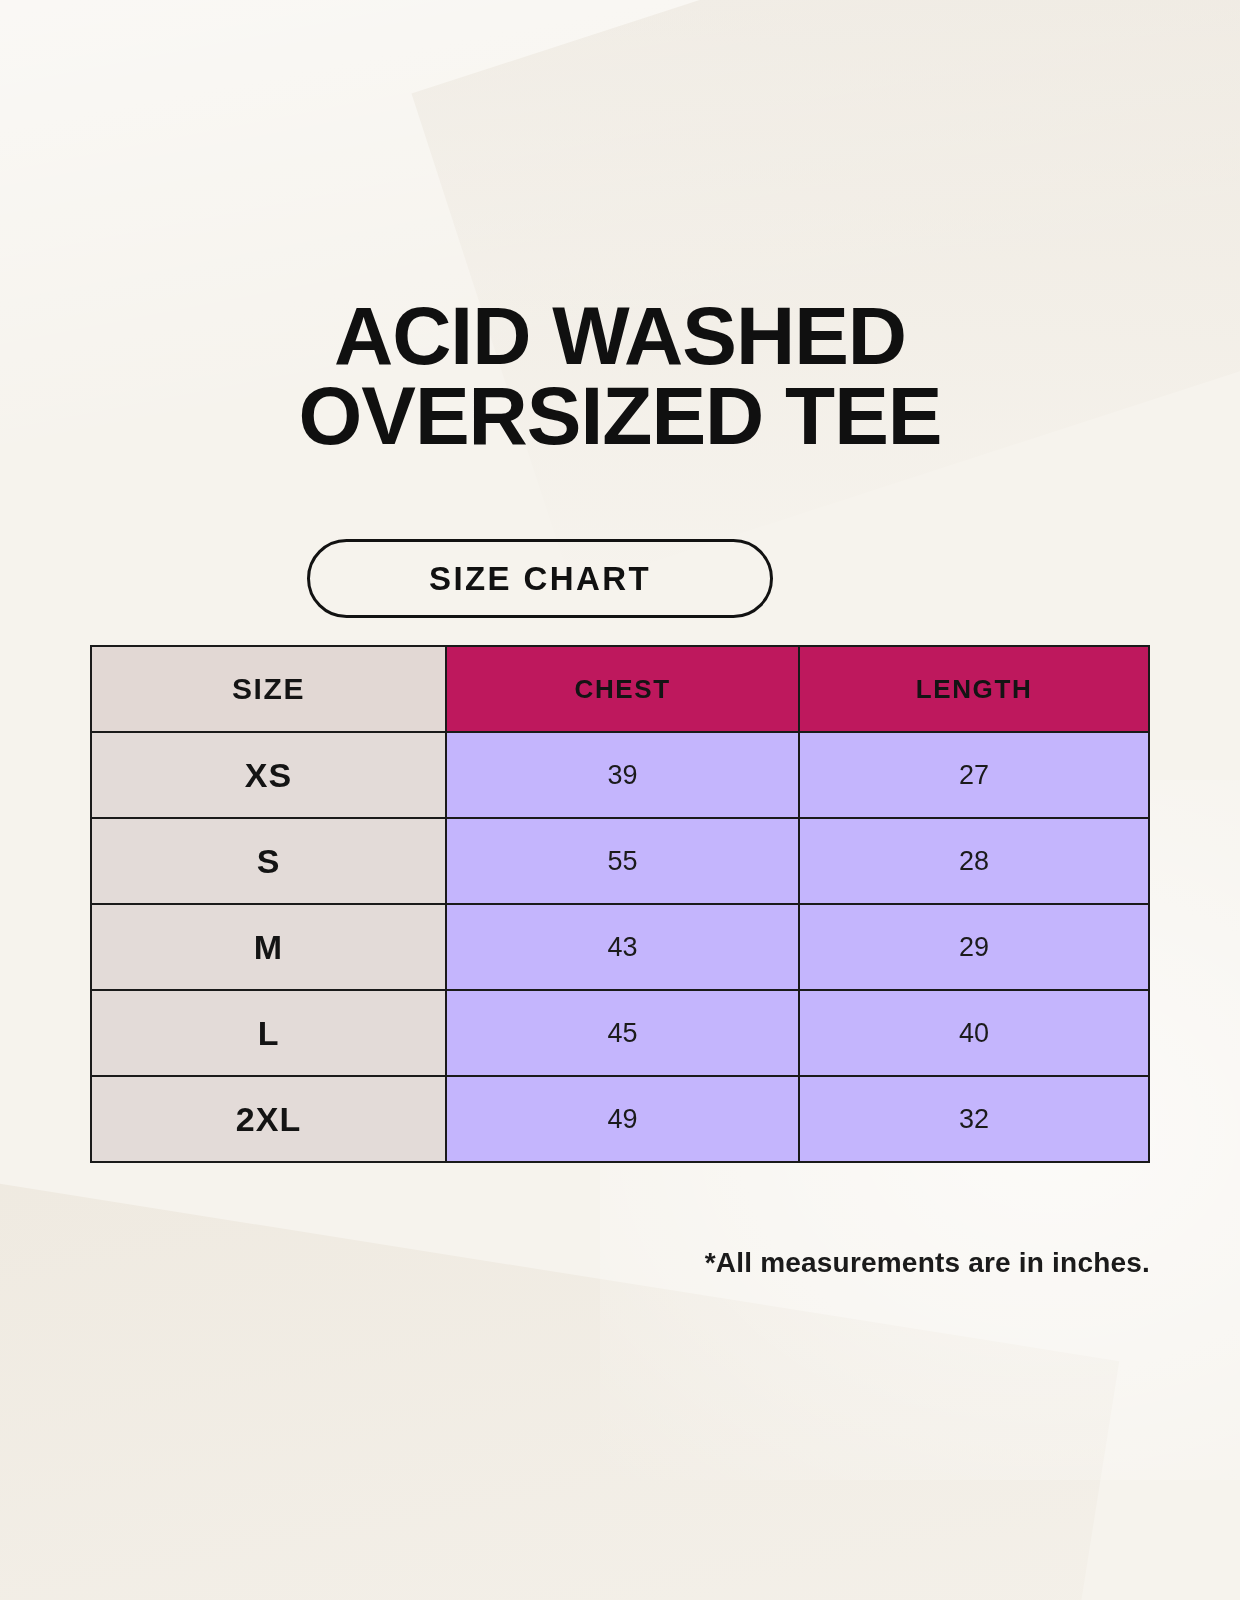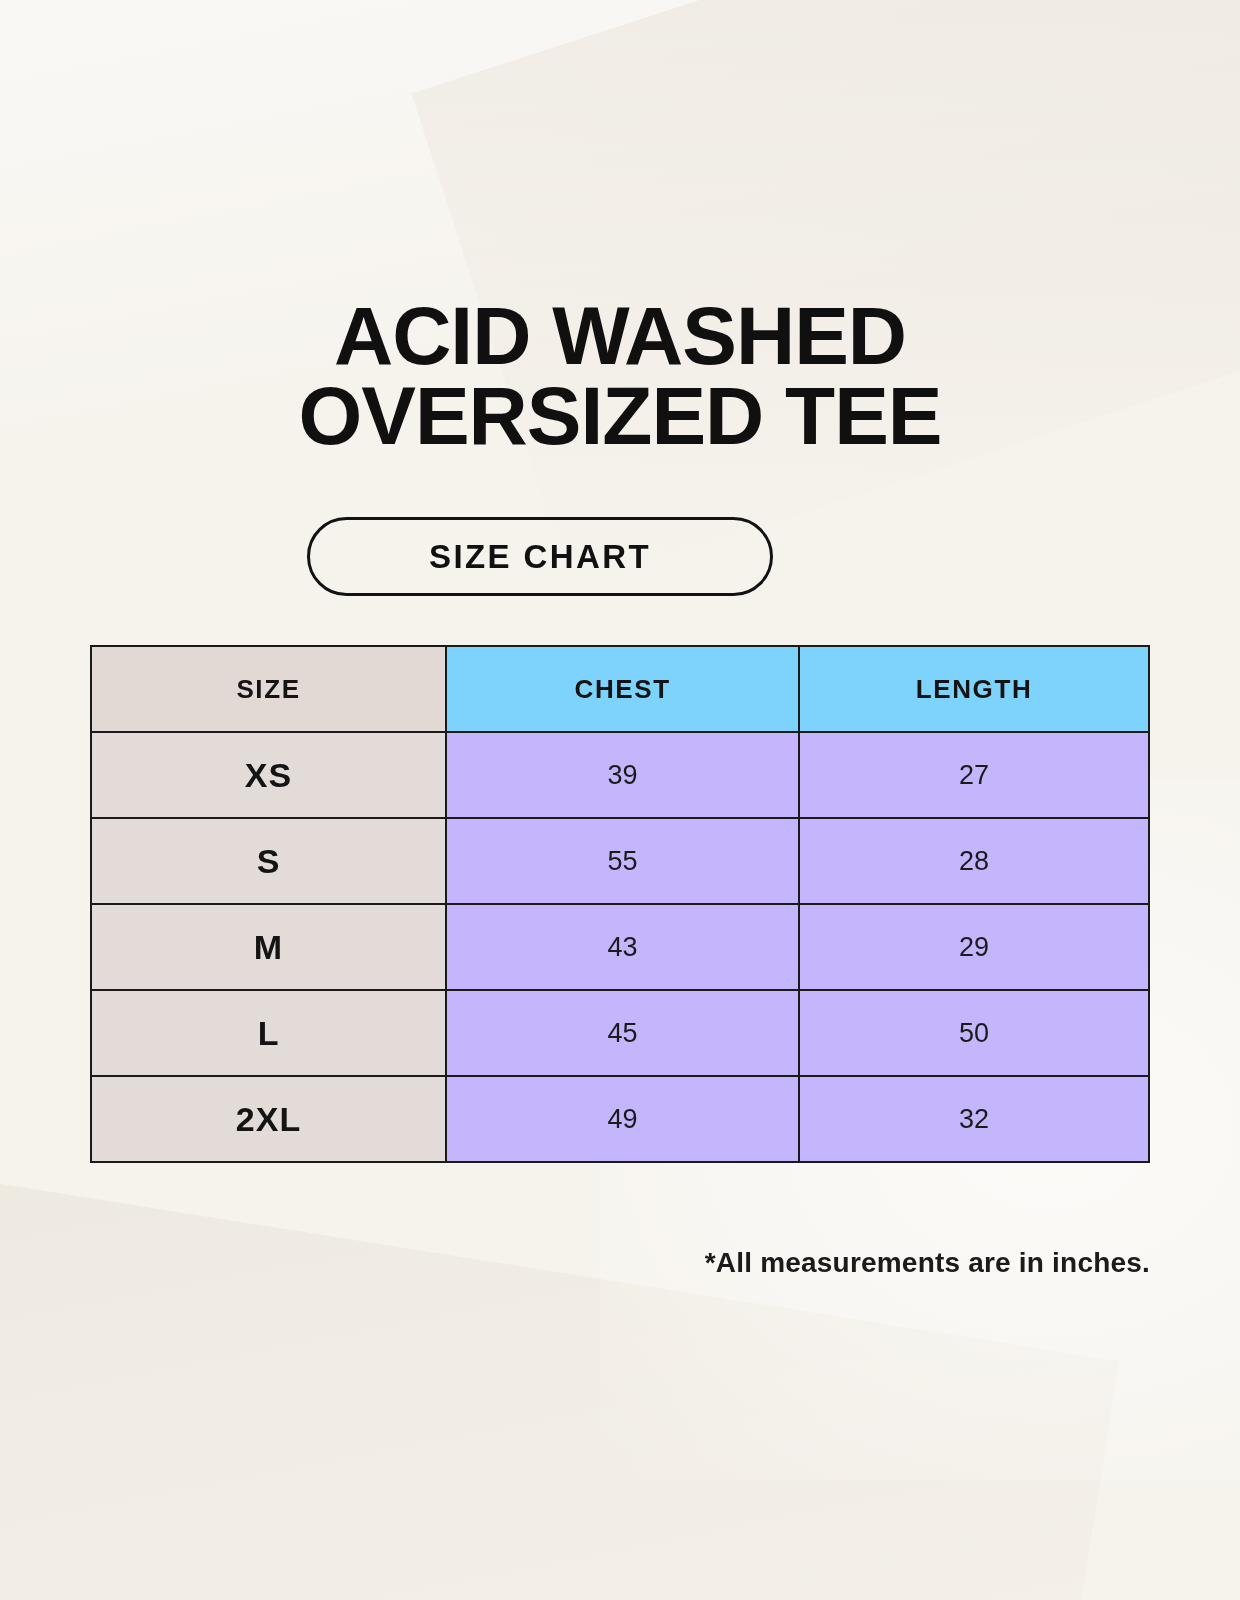--- a/index.html
+++ b/index.html
@@ -76,21 +76,21 @@
     letter-spacing: -1px;
     color: #101010;
   }
   .title .line {
     display: block;
     white-space: nowrap;
   }
 
   .badge {
     position: absolute;
-    top: 517px;
+    top: 539px;
     left: 50%;
     transform: translateX(-50%);
     width: 466px;
     height: 79px;
     border: 3px solid #121212;
     border-radius: 40px;
     display: flex;
     align-items: center;
     justify-content: center;
     box-sizing: border-box;
@@ -122,27 +122,27 @@
     text-align: center;
     vertical-align: middle;
     box-sizing: border-box;
   }
   table.size-table col.c-size { width: 345px; }
   table.size-table col.c-chest { width: 343px; }
   table.size-table col.c-length { width: 340px; }
 
   th.head-size {
     background: #e2d8d4;
-    font-size: 26px;
+    font-size: 30px;
     font-weight: 700;
     letter-spacing: 1.6px;
     color: #141414;
   }
   th.head-measure {
-    background: #7dd3fc;
+    background: #be185d;
     font-size: 26px;
     font-weight: 700;
     letter-spacing: 1.6px;
     color: #141414;
   }
   td.cell-size {
     background: #e3dbd8;
     font-size: 34px;
     font-weight: 700;
     letter-spacing: 1px;
@@ -212,21 +212,21 @@
           <td class="cell-value">28</td>
         </tr>
         <tr>
           <td class="cell-size">M</td>
           <td class="cell-value">43</td>
           <td class="cell-value">29</td>
         </tr>
         <tr>
           <td class="cell-size">L</td>
           <td class="cell-value">45</td>
-          <td class="cell-value">50</td>
+          <td class="cell-value">40</td>
         </tr>
         <tr>
           <td class="cell-size">2XL</td>
           <td class="cell-value">49</td>
           <td class="cell-value">32</td>
         </tr>
       </tbody>
     </table>
   </div>
 

